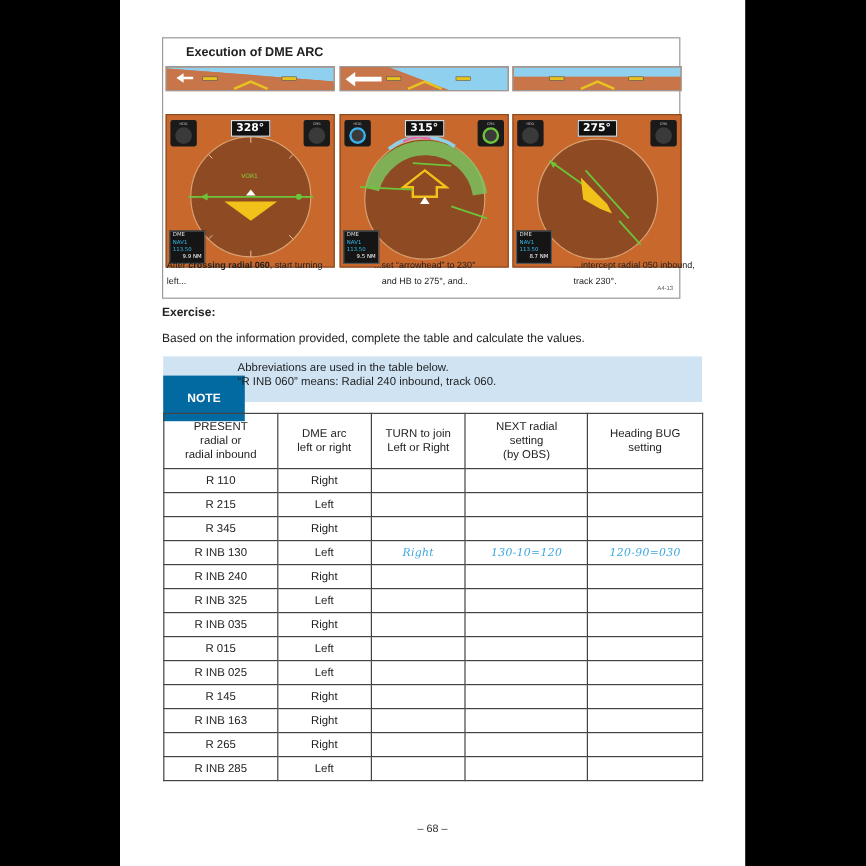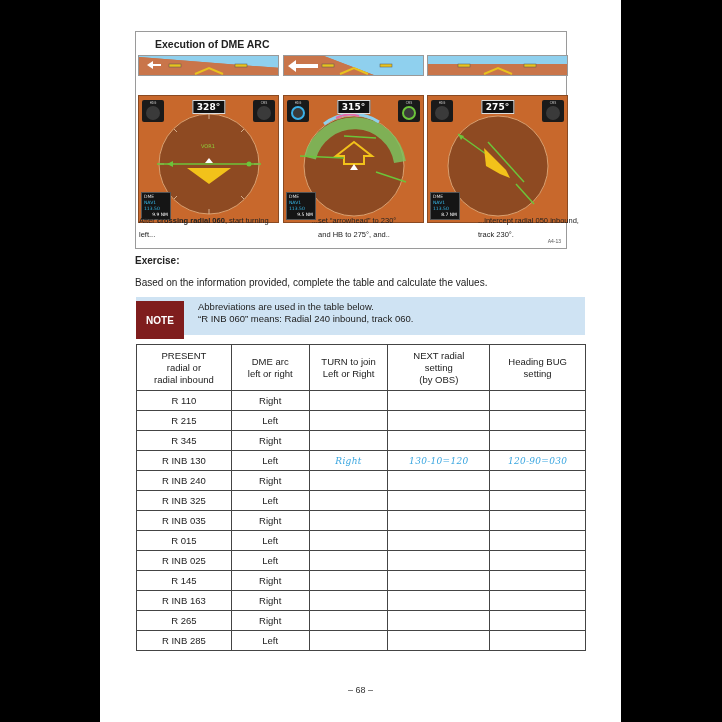--- a/index.html
+++ b/index.html
@@ -18,21 +18,21 @@
   .dme-box .l2, .dme-box .l3 { color:#35b8e8; }
   .dme-box .l4 { color:#fff; text-align:right; }
   .knob { position:absolute; top:4px; width:22px; height:22px; background:#1a1a1a; border-radius:2px; }
   .knob .knob-label { position:absolute; top:1px; left:0; right:0; text-align:center; font-size:3px; color:#ccc; }
   .knob .dial { position:absolute; left:4px; top:6px; width:14px; height:14px; border-radius:50%; background:#3a3a3a; box-sizing:border-box; }
   .caption { position:absolute; top:182px; font-size:7.5px; color:#222; line-height:14px; width:142px; }
   .fig-ref { position:absolute; right:5px; bottom:4px; font-size:5px; color:#555; }
   .exercise { position:absolute; left:35px; top:255px; font-size:10px; font-weight:bold; color:#222; }
   .intro { position:absolute; left:35px; top:277px; font-size:10px; color:#222; }
   .note { position:absolute; left:36px; top:297px; width:449px; height:38px; background:#cfe3f3; }
-  .note-label { position:absolute; left:0; top:4px; width:48px; height:38px; background:#7f1d1d; color:#fff; font-weight:bold; font-size:10px; display:flex; align-items:center; justify-content:center; }
+  .note-label { position:absolute; left:0; top:16px; width:68px; height:38px; background:#0369a1; color:#fff; font-weight:bold; font-size:10px; display:flex; align-items:center; justify-content:center; }
   .note-text { position:absolute; left:62px; top:4px; font-size:9.5px; color:#222; line-height:12px; }
   table.ex { position:absolute; left:36px; top:344px; width:450px; border-collapse:collapse; font-size:9.5px; color:#222;border-radius:23px; }
   table.ex th, table.ex td { border:1px solid #444; text-align:center; padding:0; }
   table.ex th { font-weight:normal; height:45px; line-height:12px; }
   table.ex td { height:19px; }
   td.hand { color:#3aa6e0; font-family:"DejaVu Serif", serif; font-style:italic; font-size:9px; letter-spacing:0.3px; }
   .page-num { position:absolute; left:0; right:0; top:685px; text-align:center; font-size:9px; color:#333; }
 </style>
 </head>
 <body>

